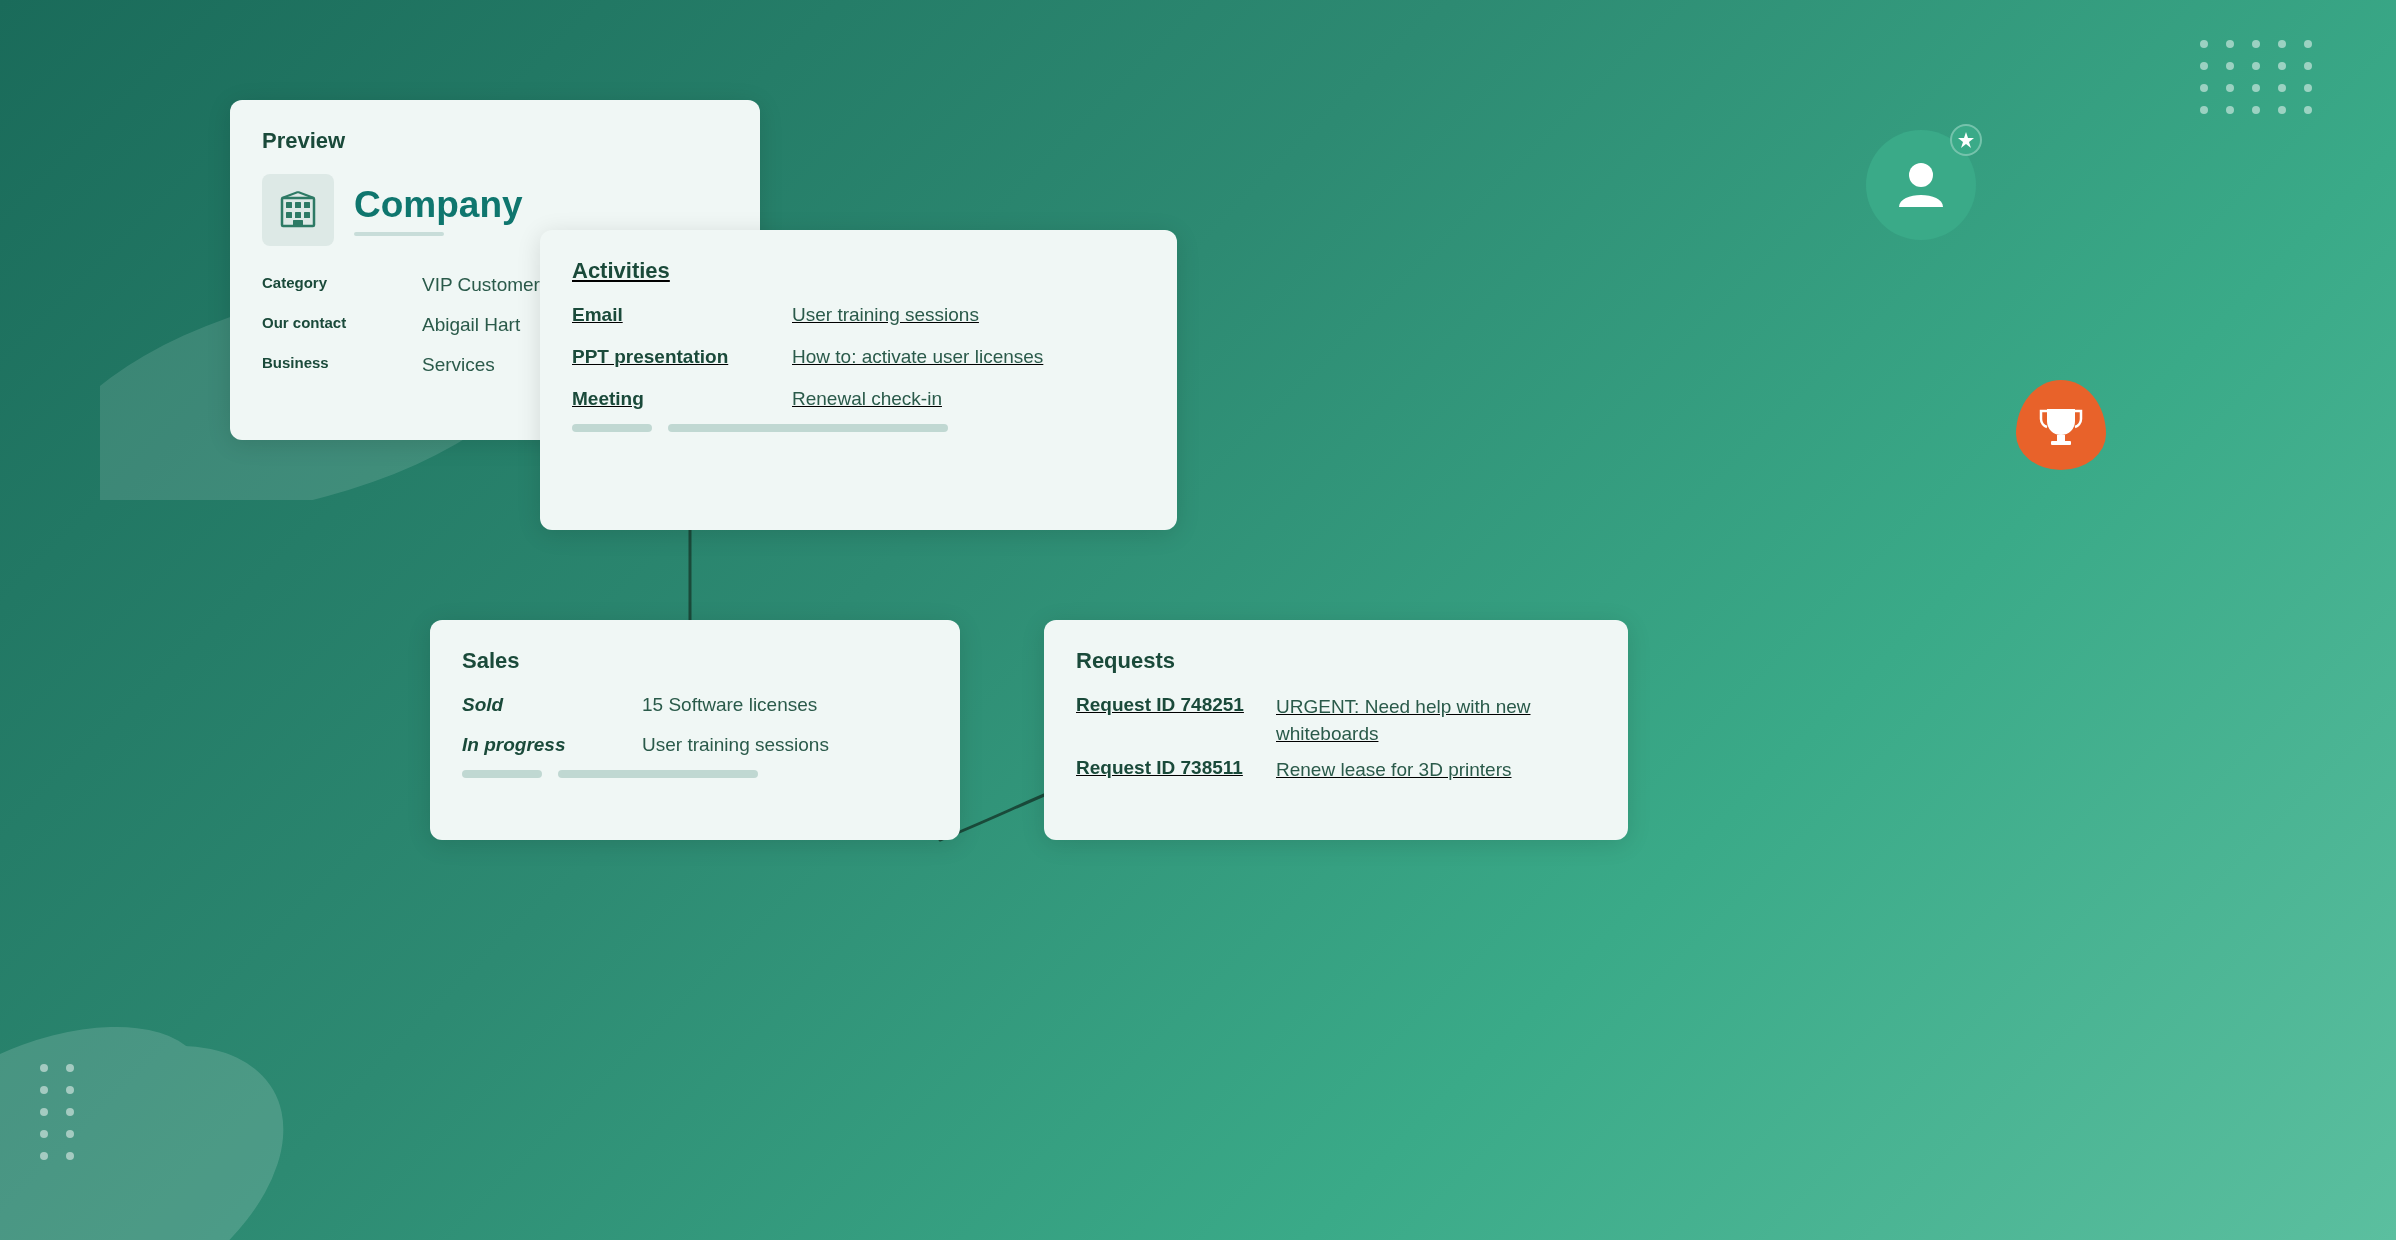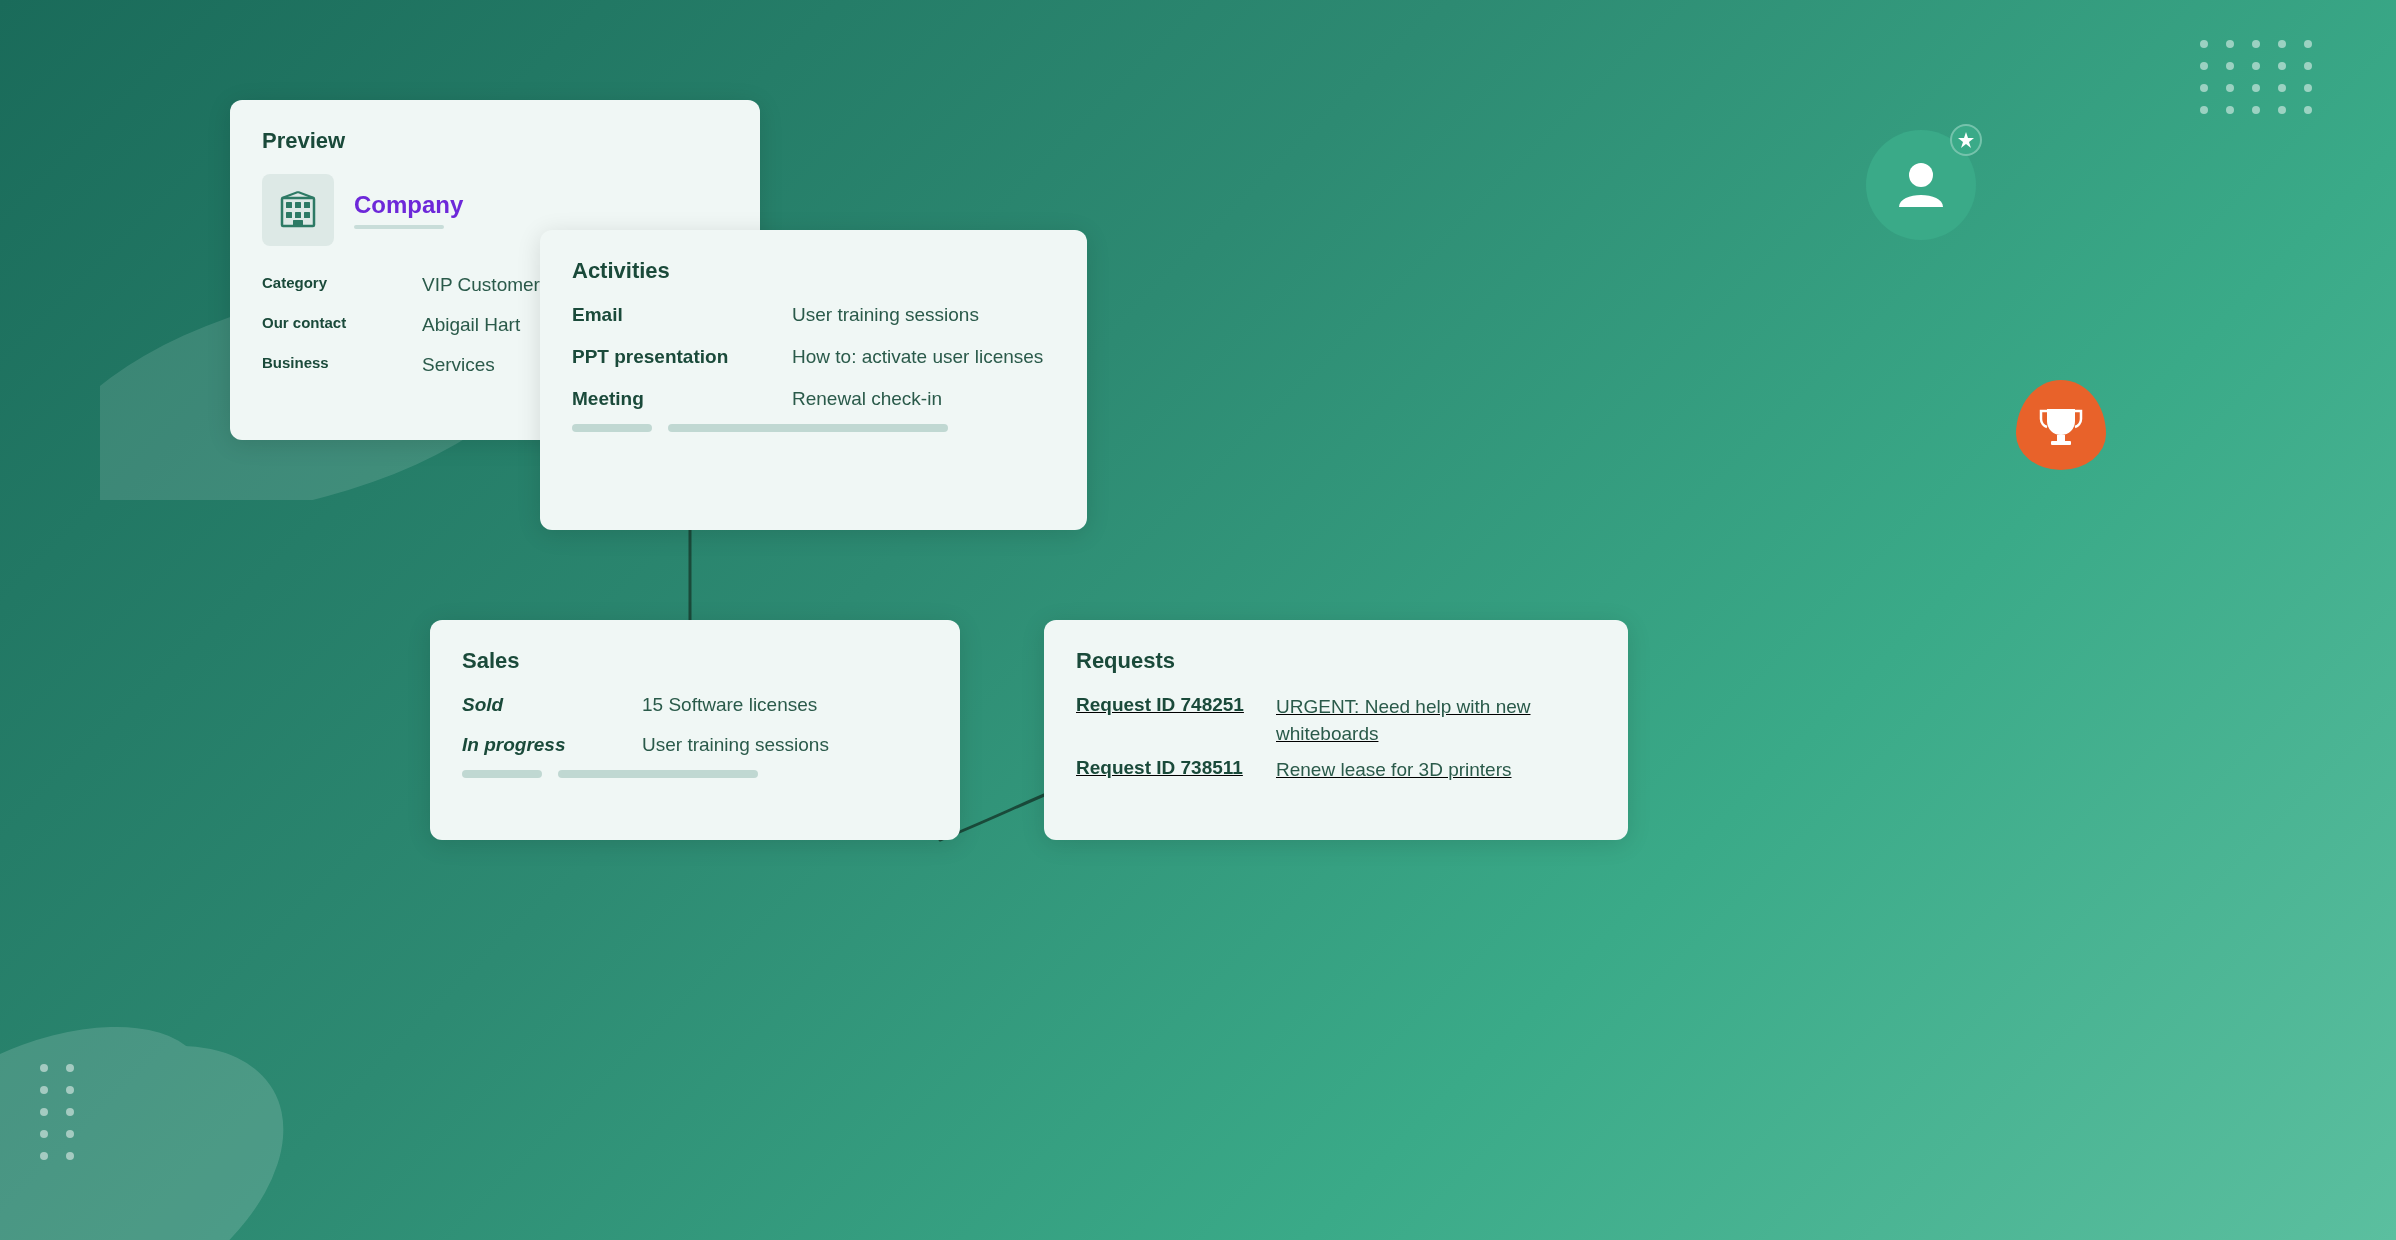--- a/index.html
+++ b/index.html
@@ -113,23 +113,23 @@
       flex-shrink: 0;
     }
 
     .company-icon svg {
       width: 40px;
       height: 40px;
       fill: #2d7a65;
     }
 
     .company-name {
-      font-size: 24px;
+      font-size: 37px;
       font-weight: 700;
-      color: #6d28d9;
+      color: #0f766e;
     }
 
     .company-underline {
       width: 90px;
       height: 4px;
       background: #c8ddd9;
       border-radius: 2px;
       margin-top: 6px;
     }
 
@@ -148,22 +148,23 @@
     .info-value {
       font-size: 19px;
       font-weight: 400;
       color: #2a5a4a;
     }
 
     
     .activities-card {
       left: 540px;
       top: 230px;
-      width: 547px;
+      width: 637px;
       min-height: 300px;
+      text-decoration: underline;
     }
 
     .activities-grid {
       display: grid;
       grid-template-columns: 220px 1fr;
       row-gap: 20px;
     }
 
     .act-label {
       font-size: 19px;

